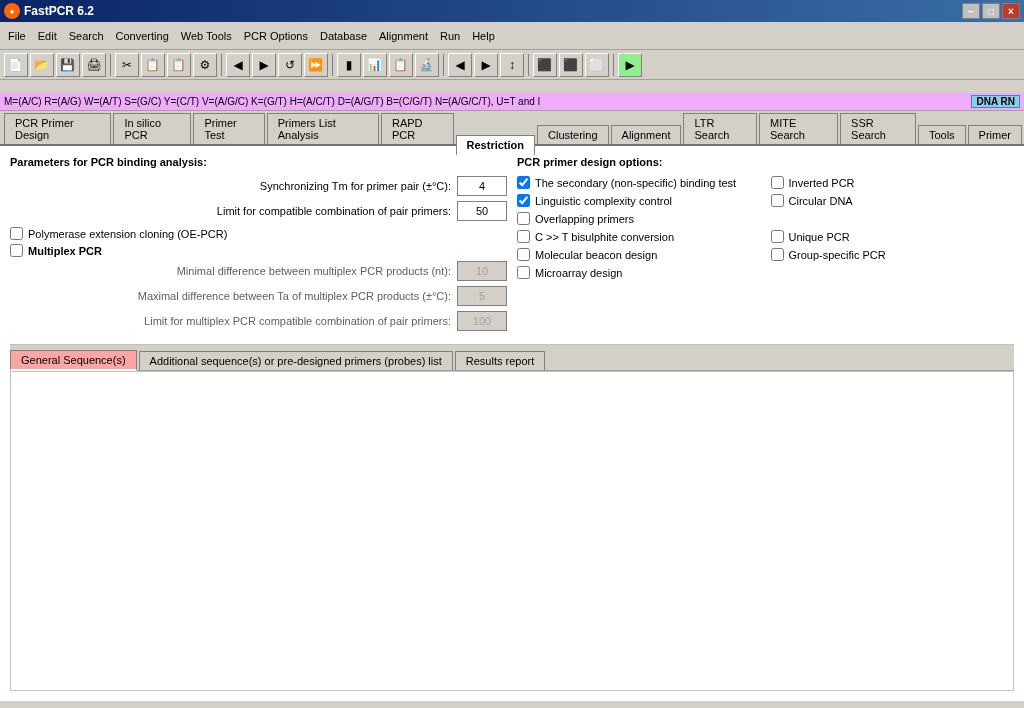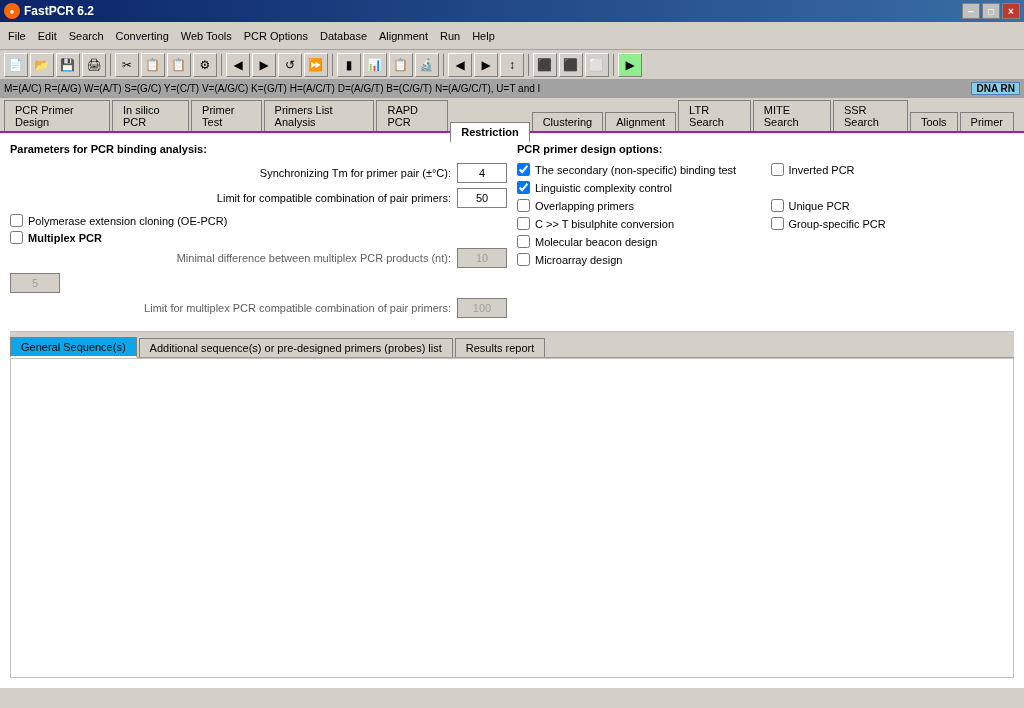--- a/index.html
+++ b/index.html
@@ -54,46 +54,47 @@
     .tb-btn {
       width: 24px; height: 24px; background: #d4d0c8;
       border: 1px solid #808080; border-top-color: #ffffff; border-left-color: #ffffff;
       cursor: pointer; display: flex; align-items: center; justify-content: center; font-size: 12px;
     }
     .tb-separator { width: 1px; height: 22px; background: #808080; margin: 0 2px; }
     .tb-btn.run { background: #90ee90; }
 
     
     #formula-bar {
-      background: #a3a3a3;
+      background: #f0abfc;
       height: 18px;
       display: flex;
       align-items: center;
       padding: 0 4px;
       font-size: 10px;
       border-bottom: 1px solid #a0a0a0;
       color: #000;
+      margin-top: 13px;
     }
     #dna-rna-badge {
       margin-left: auto;
       background: #87ceeb;
       border: 1px solid #4682b4;
       padding: 0 4px;
       font-size: 10px;
       font-weight: bold;
       text-align: center;
     }
 
     
     #tabs-row {
       background: #d4d0c8;
       display: flex;
       align-items: flex-end;
-      padding: 2px 8px 0 4px;
-      border-bottom: 2px solid #a21caf;
+      padding: 2px 0 0 4px;
+      border-bottom: 2px solid #737373;
     }
     .tab {
       padding: 3px 10px;
       border: 1px solid #808080;
       border-bottom: none;
       background: #d4d0c8;
       cursor: pointer;
       font-size: 11px;
       margin-right: 2px;
     }
@@ -179,21 +180,21 @@
     .bottom-tab {
       padding: 3px 10px;
       border: 1px solid #808080;
       border-bottom: none;
       background: #d4d0c8;
       cursor: pointer;
       font-size: 11px;
       margin-right: 2px;
     }
     .bottom-tab.active {
-      background: #0ea5e9;
+      background: #fca5a5;
       border-bottom: 2px solid #ffffff;
       position: relative;
       top: 1px;
     }
 
     
     #text-area {
       width: 100%;
       background: #ffffff;
       border: none;
@@ -316,20 +317,21 @@
         <div class="checkbox-row bold-label">
           <input type="checkbox" id="cb-mp" style="">
           <label for="cb-mp" style="font-weight:bold;">Multiplex PCR</label>
         </div>
 
         <div class="param-row" style="margin-top:4px;">
           <span class="param-label">Minimal difference between multiplex PCR products (nt):</span>
           <input class="param-input disabled" type="text" value="10" disabled="" style="">
         </div>
         <div class="param-row">
+          <span class="param-label">Maximal difference between Ta of multiplex PCR products (±°C):</span>
           <input class="param-input disabled" type="text" value="5" disabled="" style="">
         </div>
         <div class="param-row">
           <span class="param-label">Limit for multiplex PCR compatible combination of pair primers:</span>
           <input class="param-input disabled" type="text" value="100" disabled="" style="">
         </div>
       </div>
 
       <div id="right-params" style="flex:1;">
         <div class="section-title">PCR primer design options:</div>
@@ -357,20 +359,24 @@
             </div>
             <div class="option-row">
               <input type="checkbox" id="cb-ma" style="">
               <label for="cb-ma">Microarray design</label>
             </div>
           </div>
           <div style="flex:1;">
             <div class="option-row">
               <input type="checkbox" id="cb-ip" style="">
               <label for="cb-ip">Inverted PCR</label>
+            </div>
+            <div class="option-row">
+              <input type="checkbox" id="cb-cd" style="">
+              <label for="cb-cd">Circular DNA</label>
             </div>
             <div style="height:18px;"></div>
             <div class="option-row">
               <input type="checkbox" id="cb-up" style="">
               <label for="cb-up">Unique PCR</label>
             </div>
             <div class="option-row">
               <input type="checkbox" id="cb-gs" style="">
               <label for="cb-gs">Group-specific PCR</label>
             </div>

